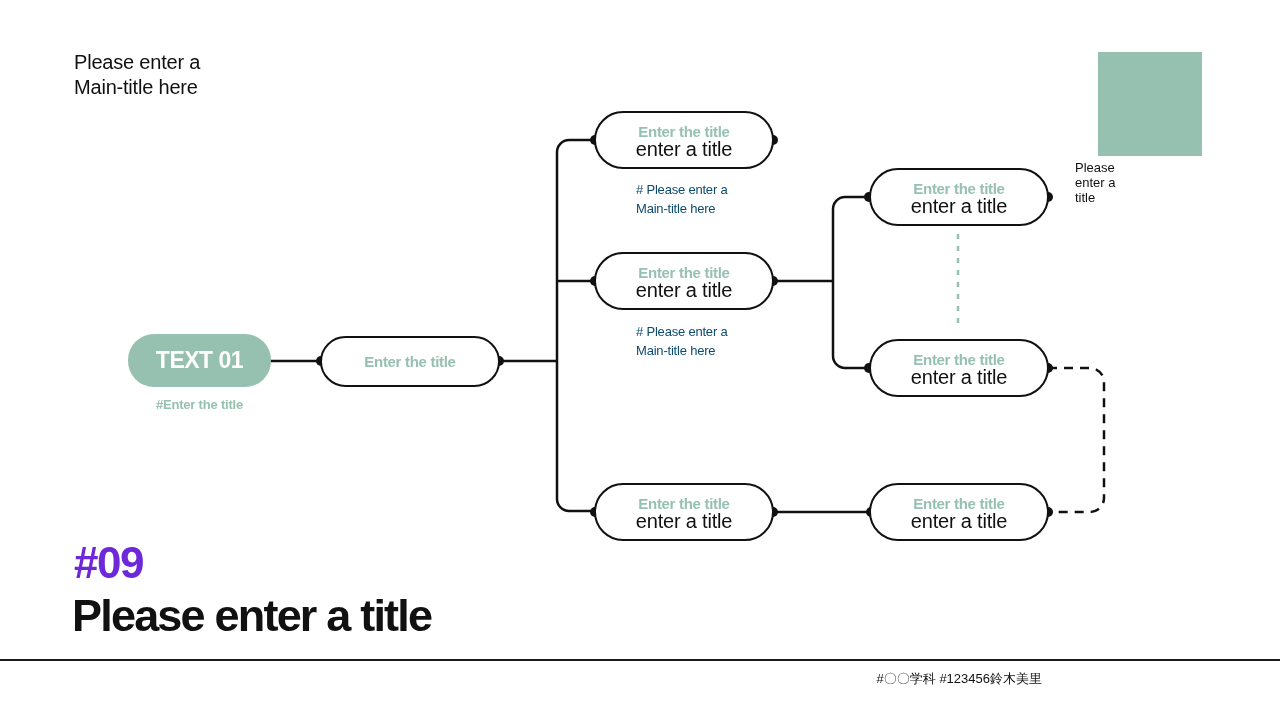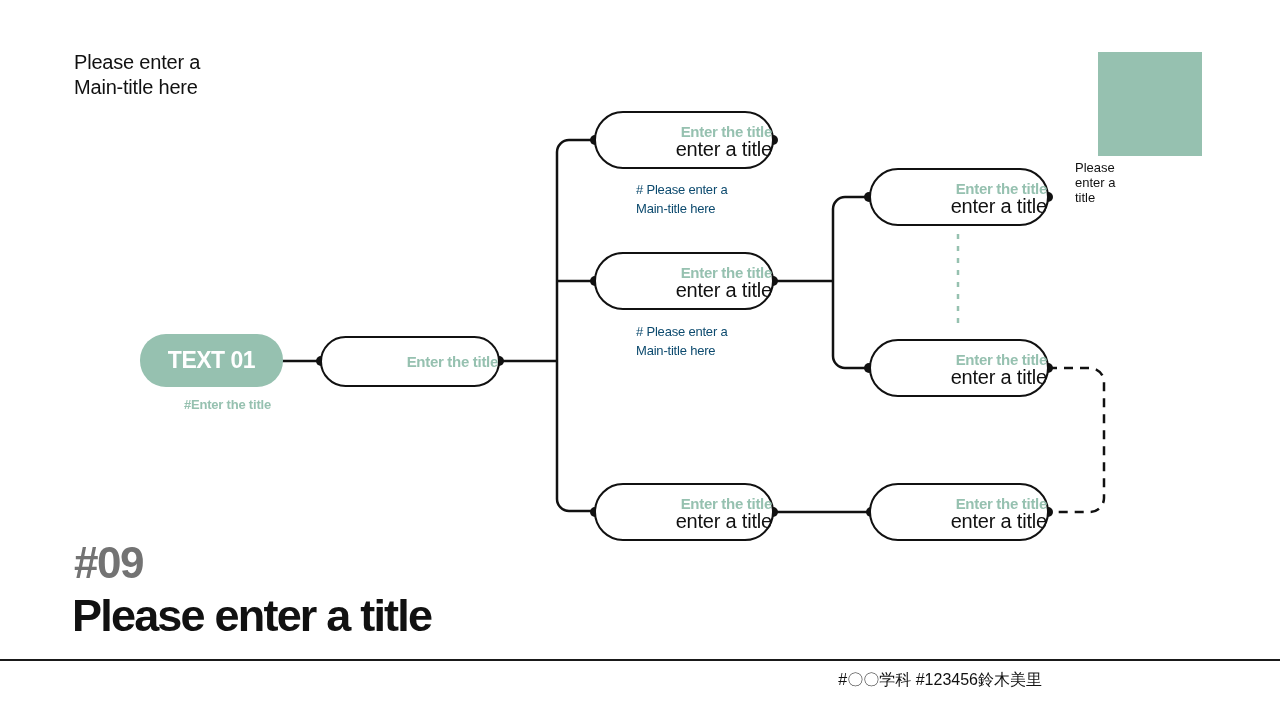--- a/index.html
+++ b/index.html
@@ -24,61 +24,61 @@
     width: 104px; height: 104px; background: #96c1b0;
   }
   .img-cap {
     position: absolute; left: 1075px; top: 160px;
     font-size: 13px; color: #111;
   }
 
   
   .num-09 {
     position: absolute; left: 74px; top: 538px;
-    font-size: 44px; font-weight: 700; color: #737373; letter-spacing: -1.5px;
+    font-size: 44px; font-weight: 700; color: #6d28d9; letter-spacing: -1.5px;
   }
   .big-title {
     position: absolute; left: 72px; top: 590px;
     font-size: 45px; font-weight: 700; color: #111; letter-spacing: -1.8px;
   }
 
   
   .footer-rule {
     position: absolute; left: 0; top: 659px; width: 1280px; height: 2px; background: #1a1a1a;
   }
   .footer-text {
     position: absolute; right: 74px; top: 670px;
-    font-size: 16px; color: #111;
+    font-size: 13px; color: #111;
   }
 
   
   #wires { position: absolute; left: 0; top: 0; width: 1280px; height: 720px; }
 
   
   .node {
     position: absolute;
     border: 2.5px solid #111;
     background: #fff;
     display: flex; flex-direction: column;
-    align-items: flex-end; justify-content: center;
+    align-items: center; justify-content: center;
     text-align: center;
   }
   .node .t1 { color: #96c1b0; font-weight: 700; font-size: 15px; letter-spacing: -0.3px; line-height: 18px; }
   .node .t2 { color: #111; font-weight: 400; font-size: 20px; letter-spacing: -0.2px; line-height: 17px; }
 
   .pill-root {
     position: absolute;
     background: #96c1b0; border-radius: 26px;
     display: flex; align-items: center; justify-content: center;
   }
   .pill-root span { color:#fff; font-size: 23px; font-weight: 700; letter-spacing: -0.5px; }
 
   .root-cap {
     position: absolute;
-    color: #96c1b0; font-size: 13px; font-weight: 700; text-align: right;
+    color: #96c1b0; font-size: 13px; font-weight: 700; text-align: center;
     letter-spacing: -0.2px;
   }
 
   .sub-cap {
     position: absolute;
     color: #0c4a6e; font-size: 13px; line-height: 19px; white-space: pre-line;
     letter-spacing: -0.2px;
   }
 </style>
 </head>
@@ -129,21 +129,21 @@
       <circle cx="773" cy="512" r="5"></circle>
       <circle cx="869" cy="197" r="5"></circle>
       <circle cx="1048" cy="197" r="5"></circle>
       <circle cx="869" cy="368" r="5"></circle>
       <circle cx="1048" cy="368" r="5"></circle>
       <circle cx="871" cy="512" r="5"></circle>
       <circle cx="1048" cy="512" r="5"></circle>
     </g>
   </svg>
 
-  <div class="pill-root" style="left:140px; top:334px; width:143px; height:53px;">
+  <div class="pill-root" style="left:128px; top:334px; width:143px; height:53px;">
     <span>TEXT 01</span>
   </div>
   <div class="root-cap" style="left:128px; top:397px; width:143px;">#Enter the title</div>
 
   <div class="node" style="left:320px; top:336px; width:180px; height:51px; border-radius:26px;">
     <div class="t1">Enter the title</div>
   </div>
 
   <div class="node" style="left:594px; top:111px; width:180px; height:58px; border-radius:29px;">
     <div class="t1">Enter the title</div>

